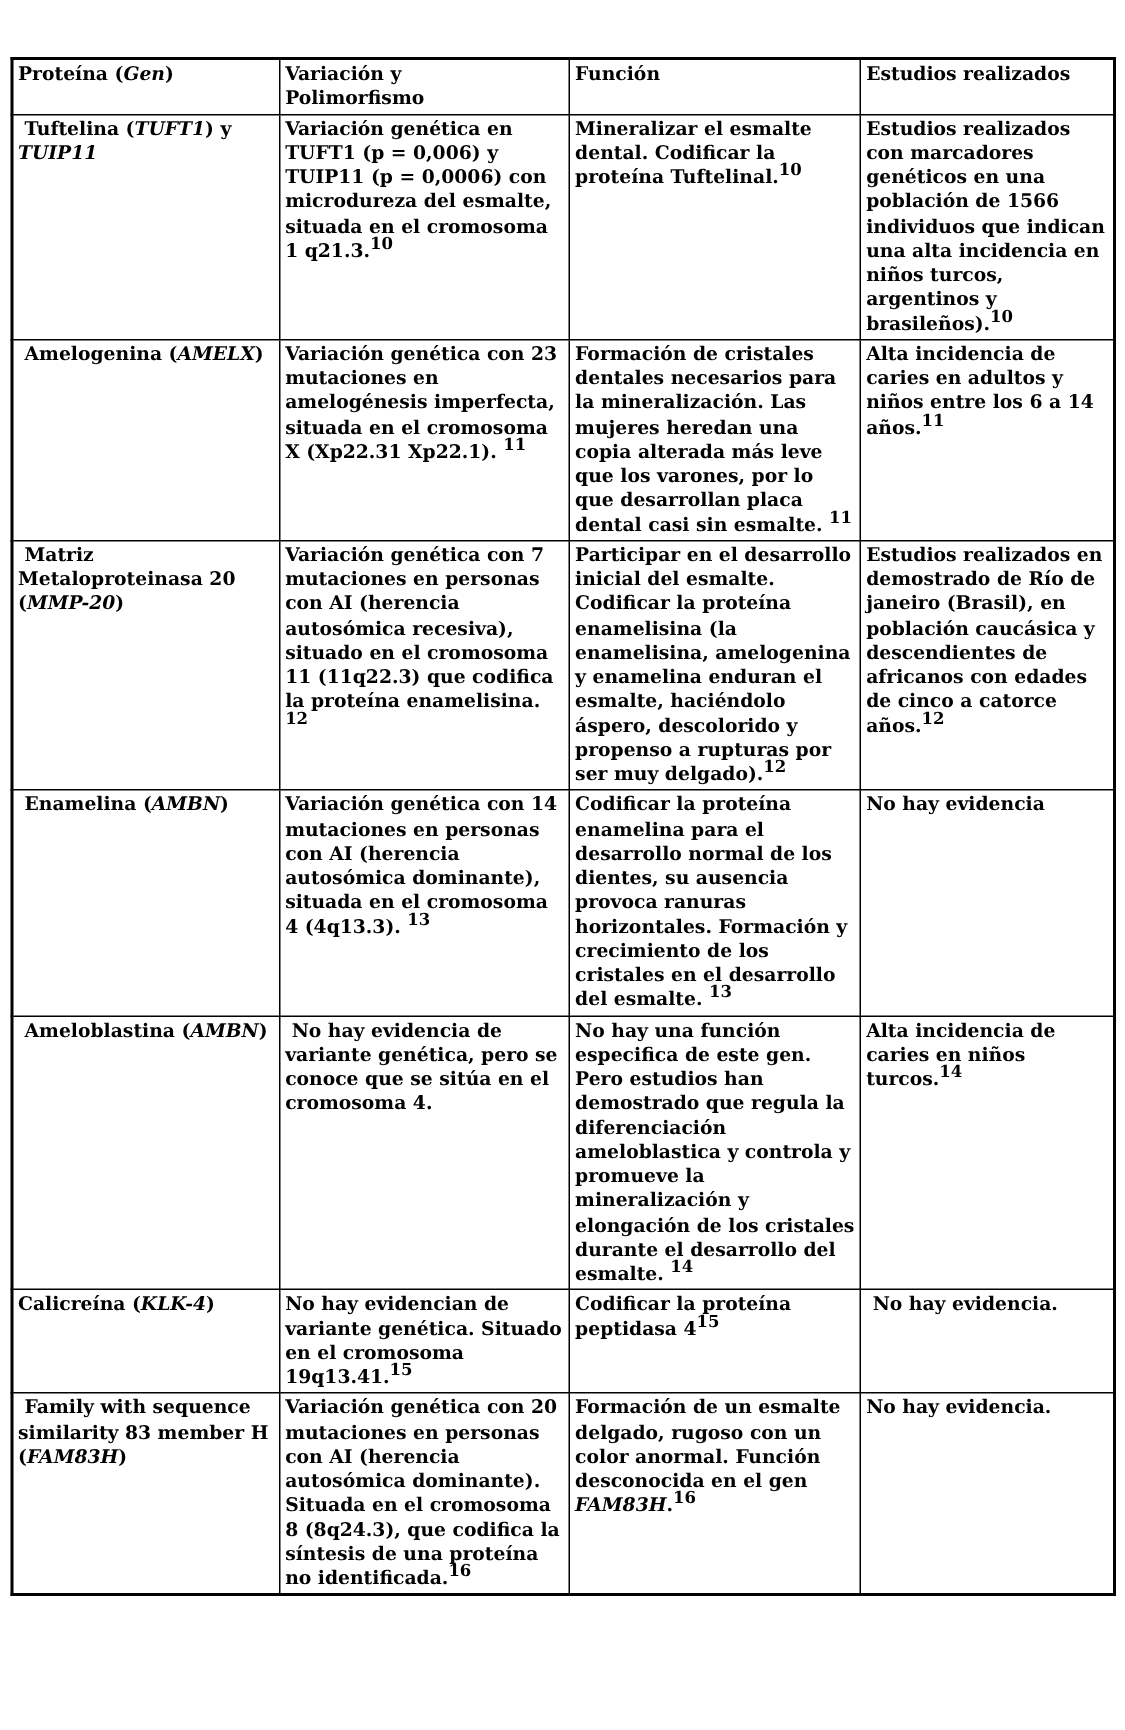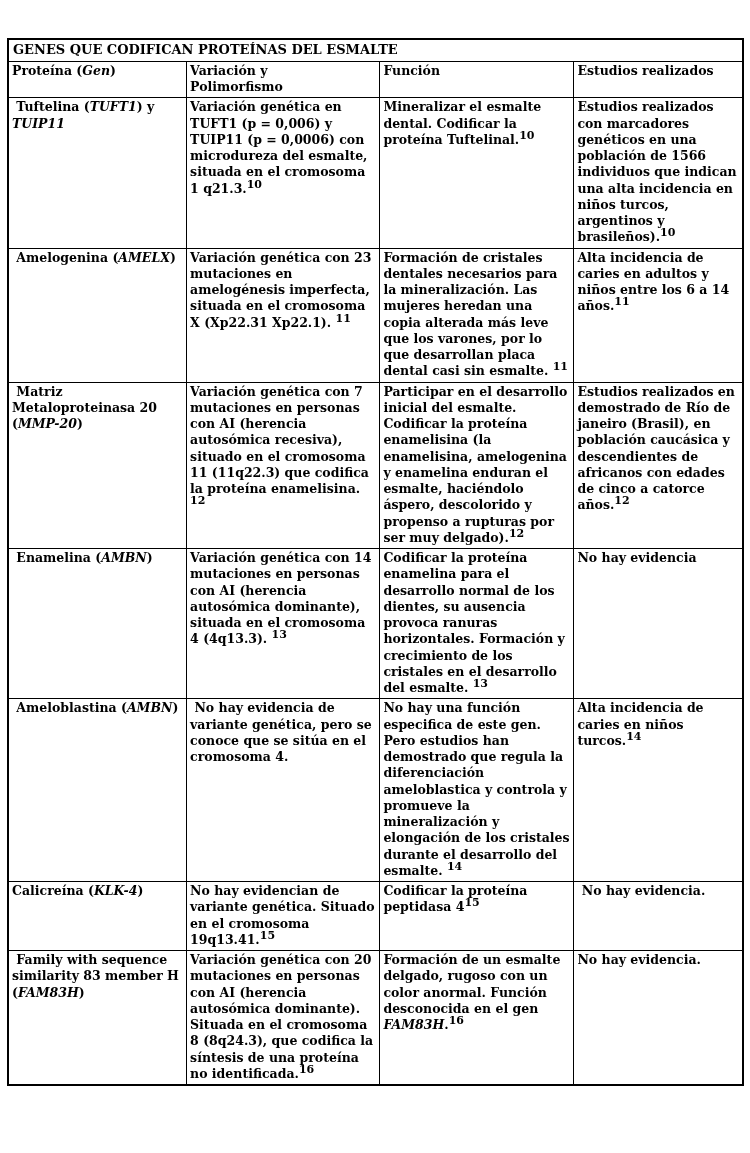--- a/index.html
+++ b/index.html
@@ -51,23 +51,20 @@
 
 <div class="page">
   <table class="gene-table">
     <colgroup>
       <col style="width:24.3%">
       <col style="width:26.3%">
       <col style="width:26.4%">
       <col style="width:23.0%">
     </colgroup>
     <thead>
-      <tr>
-        <th colspan="4" class="title-cell">GENES QUE CODIFICAN PROTEÍNAS DEL ESMALTE</th>
-      </tr>
       <tr id="column-header-row">
           <th><span>Proteína (</span><span class="it">Gen</span><span>)</span></th>
           <th><span>Variación y</span><br><span>Polimorfismo</span></th>
           <th><span>Función</span></th>
           <th><span>Estudios realizados</span></th>
         </tr>
     </thead>
     <tbody id="table-body">
         <tr>
           <td><span>&nbsp;Tuftelina (</span><span class="it">TUFT1</span><span>) y </span><span class="it">TUIP11</span></td>

